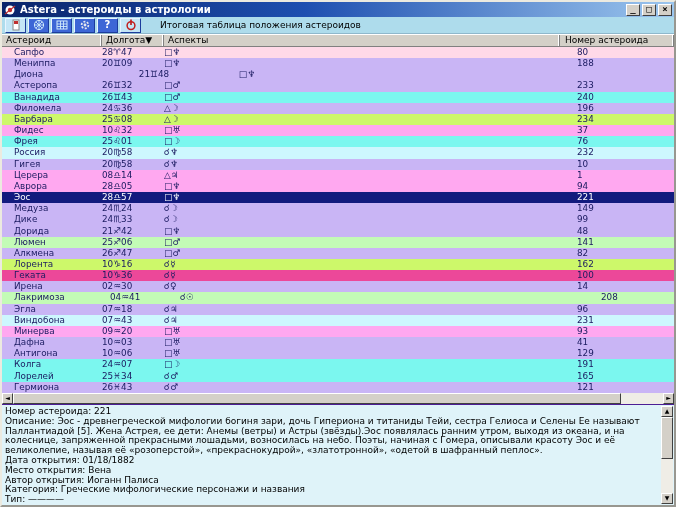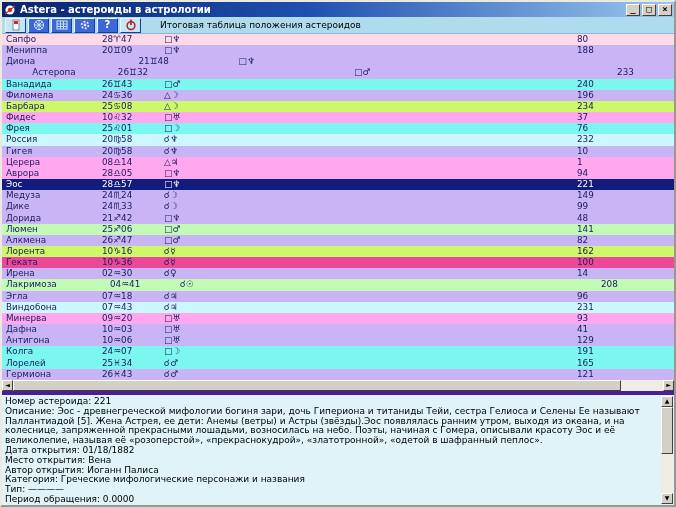--- a/index.html
+++ b/index.html
@@ -28,32 +28,32 @@
   .thead{height:13px;flex:0 0 13px;background:#D4D0C8;display:flex;font-size:9px;
     border-top:1px solid #fff;border-bottom:1px solid #808080;box-sizing:border-box;color:#000;}
   .hc{box-sizing:border-box;padding:0 0 0 4px;line-height:11px;white-space:nowrap;overflow:hidden;
     border-right:1px solid #808080;box-shadow:inset -1px 0 0 #fff;}
   .hc.name{width:100px}.hc.lon{width:62px}.hc.asp{width:396px}.hc.num{flex:1;padding-left:5px}
   
   .tbody{height:346px;flex:0 0 346px;background:#E9FBFF;display:flex;flex-direction:column;overflow:hidden;}
   .trow{flex:1 1 auto;display:flex;font-size:8.8px;line-height:10.8px;color:#1A1A60;white-space:nowrap;}
   .trow.selected{color:#fff;}
   .c{box-sizing:border-box;overflow:hidden;}
-  .c.name{width:100px;padding-left:4px}.c.lon{width:62px}.c.asp{width:396px}
+  .c.name{width:100px;padding-left:12px}.c.lon{width:62px}.c.asp{width:396px}
   .c.num{flex:1;padding-left:17px}
   
   .hscroll{height:11px;flex:0 0 11px;display:flex;background:#EFEDE6;}
   .sbtn{width:11px;height:11px;flex:0 0 11px;background:#D4D0C8;box-sizing:border-box;
     border:1px solid;border-color:#FFF #404040 #404040 #FFF;
     font-size:6px;line-height:8px;text-align:center;color:#000;}
   .htrack{flex:1;position:relative;}
   .hthumb{position:absolute;left:0;top:0;height:11px;width:calc(100% - 42px);background:#D4D0C8;
     box-sizing:border-box;border:1px solid;border-color:#FFF #404040 #404040 #FFF;}
   
-  .details{flex:1;background:#DFF3F9;border-top:4px solid #4c1d95;position:relative;
+  .details{flex:1;background:#DFF3F9;border-top:1px solid #4c1d95;position:relative;
     box-sizing:border-box;padding:2px 16px 1px 3px;font-size:9px;line-height:9.8px;color:#000;overflow:hidden;}
   .dline{white-space:normal;}
   .vscroll{position:absolute;top:1px;right:1px;bottom:1px;width:12px;background:#EFEDE6;
     display:flex;flex-direction:column;}
   .vtrack{flex:1;position:relative;}
   .vthumb{position:absolute;top:0;left:0;right:0;height:55%;background:#D4D0C8;box-sizing:border-box;
     border:1px solid;border-color:#FFF #404040 #404040 #FFF;}
   .vscroll .sbtn{width:12px;}
   svg{display:block}
 </style>
@@ -104,41 +104,47 @@
     </div>
     <div class="tbtn light">
       <svg width="14" height="12" viewBox="0 0 14 12">
         <circle cx="7" cy="6.6" r="3.9" fill="none" stroke="#C02020" stroke-width="1.5"></circle>
         <line x1="7" y1="0.6" x2="7" y2="6" stroke="#C02020" stroke-width="1.7"></line>
       </svg>
     </div>
     <span class="toolbar-caption">Итоговая таблица положения астероидов</span>
   </div>
 
+  <div class="thead">
+    <div class="hc name">Астероид</div>
+    <div class="hc lon">Долгота▼</div>
+    <div class="hc asp">Аспекты</div>
+    <div class="hc num">Номер астероида</div>
+  </div>
 
   <div class="tbody">
     <div class="trow" style="background: rgb(255, 217, 232);">
         <div class="c name">Сапфо</div>
         <div class="c lon">28♈47</div>
         <div class="c asp">□♆</div>
         <div class="c num">80</div>
       </div>
       <div class="trow" style="background: rgb(201, 181, 245);">
         <div class="c name">Мениппа</div>
         <div class="c lon">20♊09</div>
         <div class="c asp">□♆</div>
         <div class="c num">188</div>
       </div>
       <div class="trow" style="background: rgb(201, 181, 245); gap: 41px;">
         <div class="c name">Диона</div>
         <div class="c lon">21♊48</div>
         <div class="c asp">□♆</div>
         <div class="c num">106</div>
       </div>
-      <div class="trow" style="background: rgb(201, 181, 245); text-align: center;">
+      <div class="trow" style="background: rgb(201, 181, 245);">
         <div class="c name">Астеропа</div>
         <div class="c lon">26♊32</div>
         <div class="c asp">□♂</div>
         <div class="c num">233</div>
       </div>
       <div class="trow" style="background: rgb(123, 247, 239);">
         <div class="c name">Ванадида</div>
         <div class="c lon">26♊43</div>
         <div class="c asp">□♂</div>
         <div class="c num">240</div>

